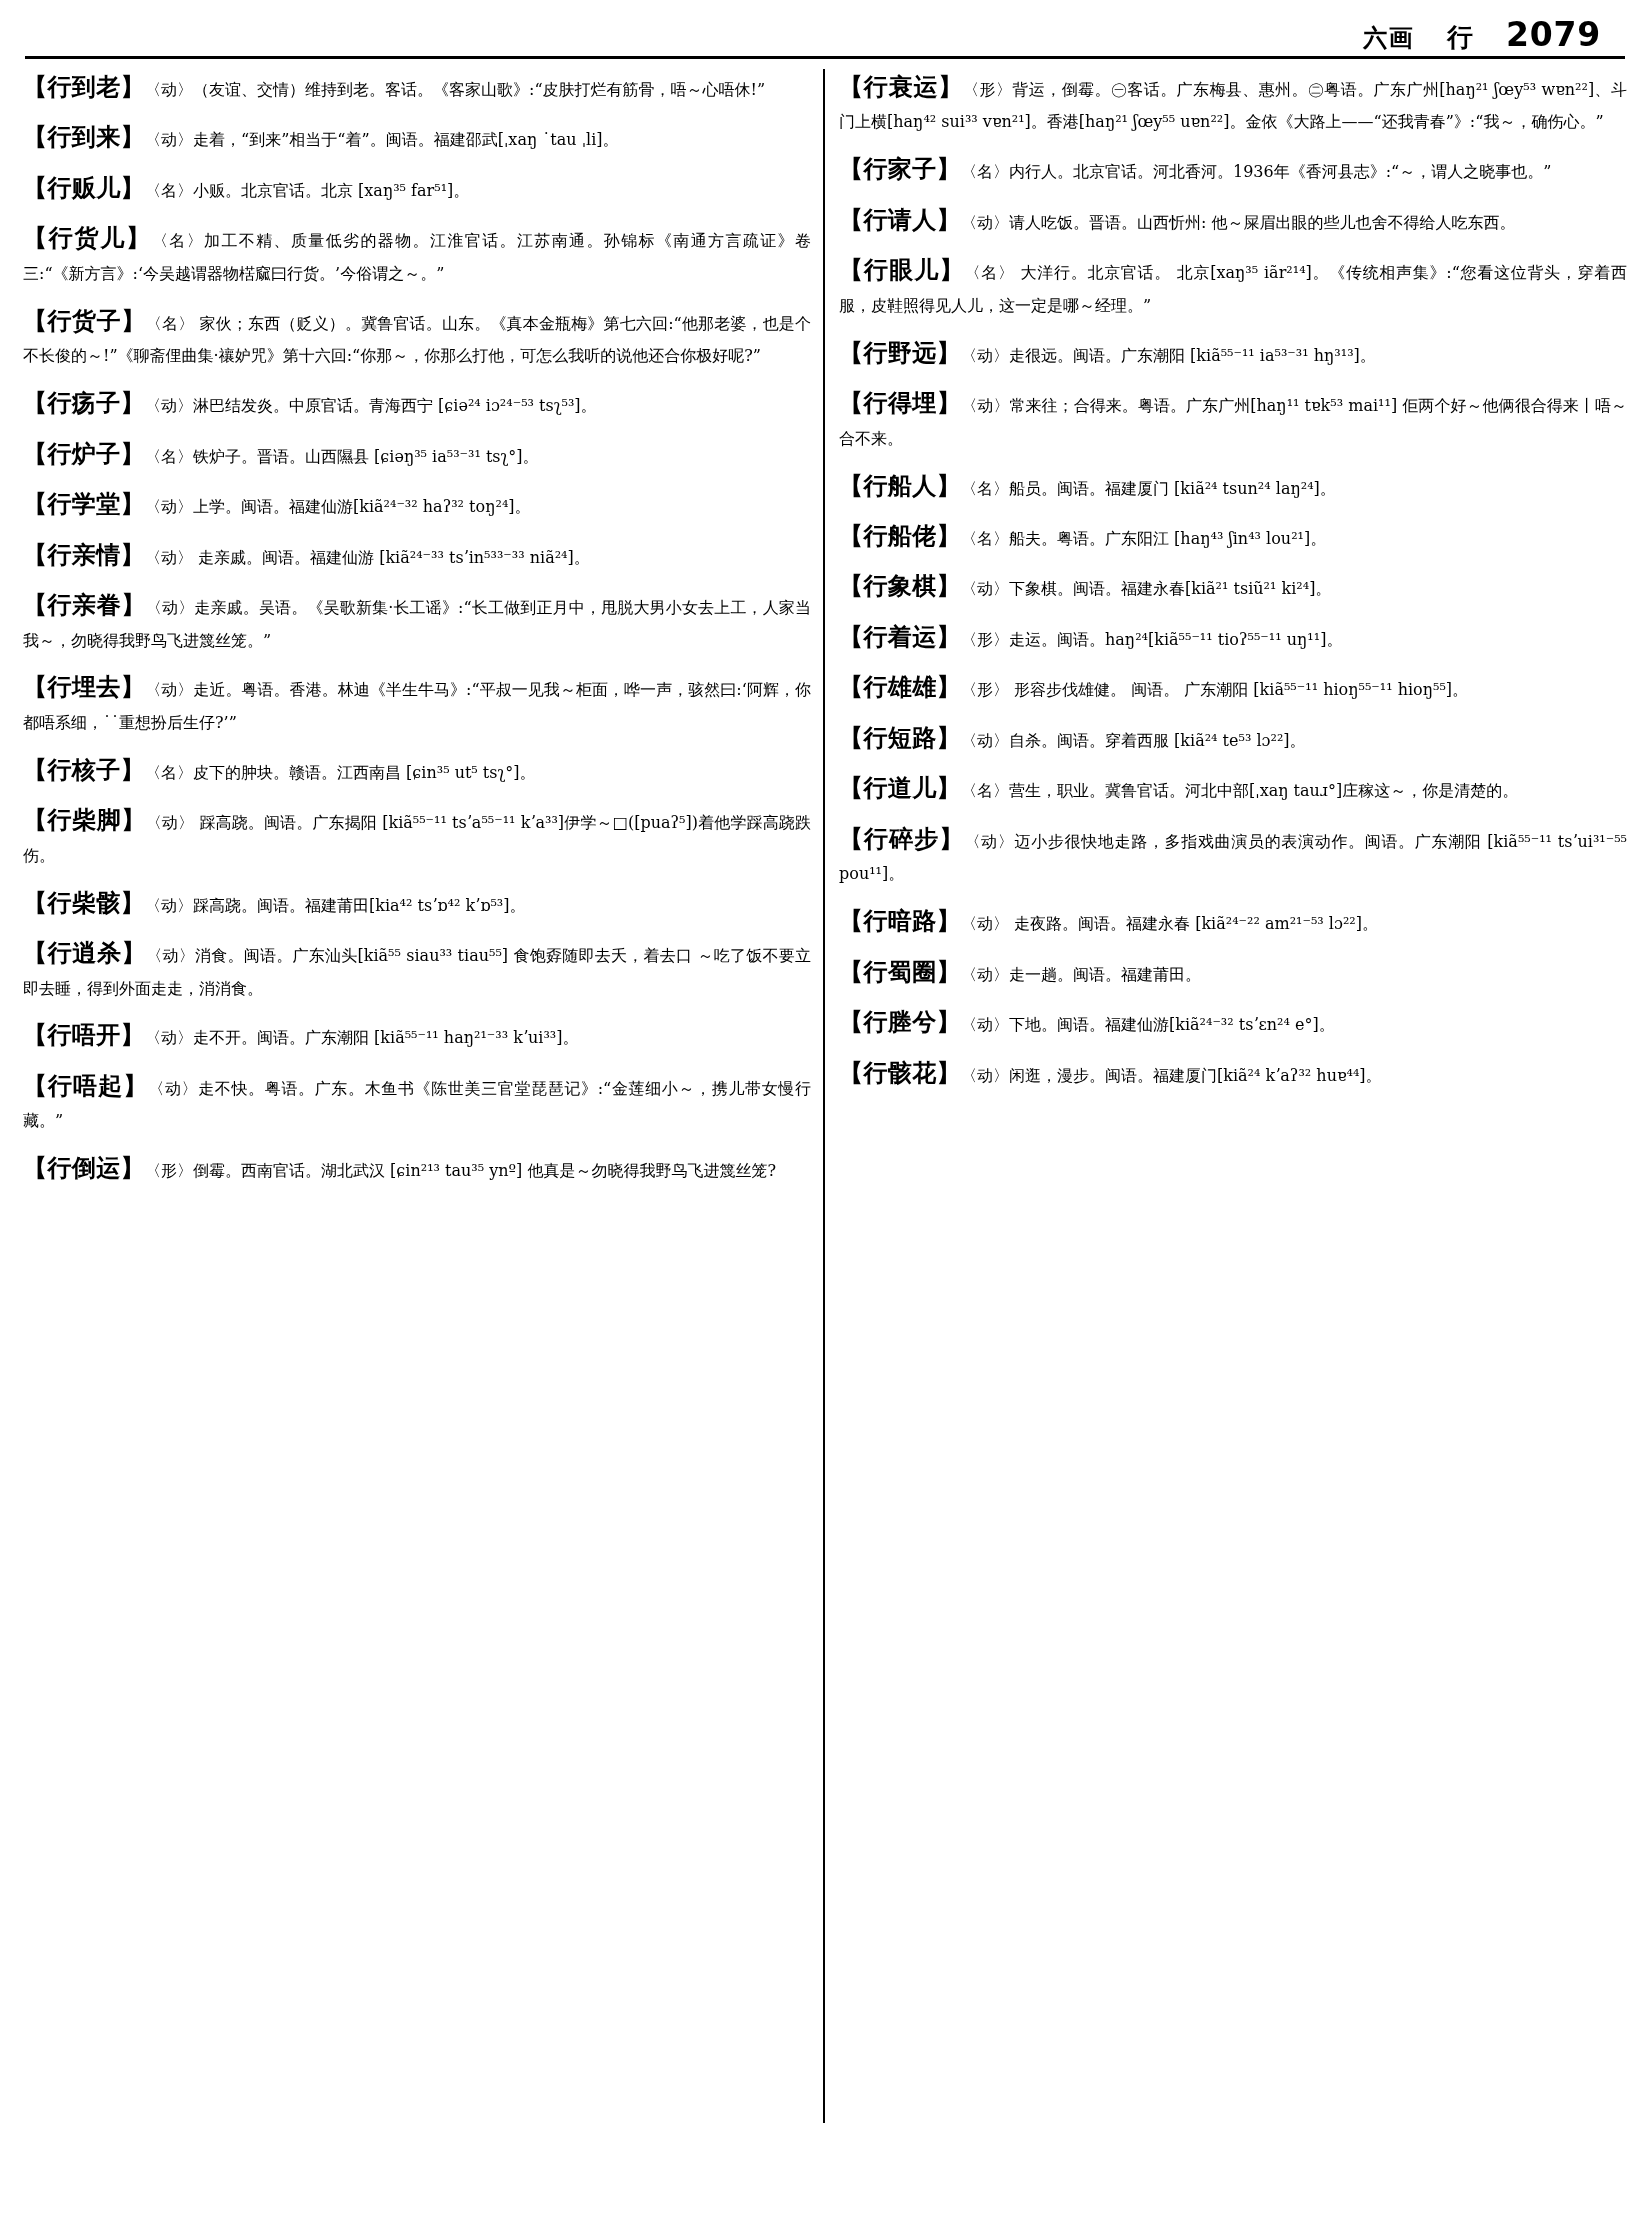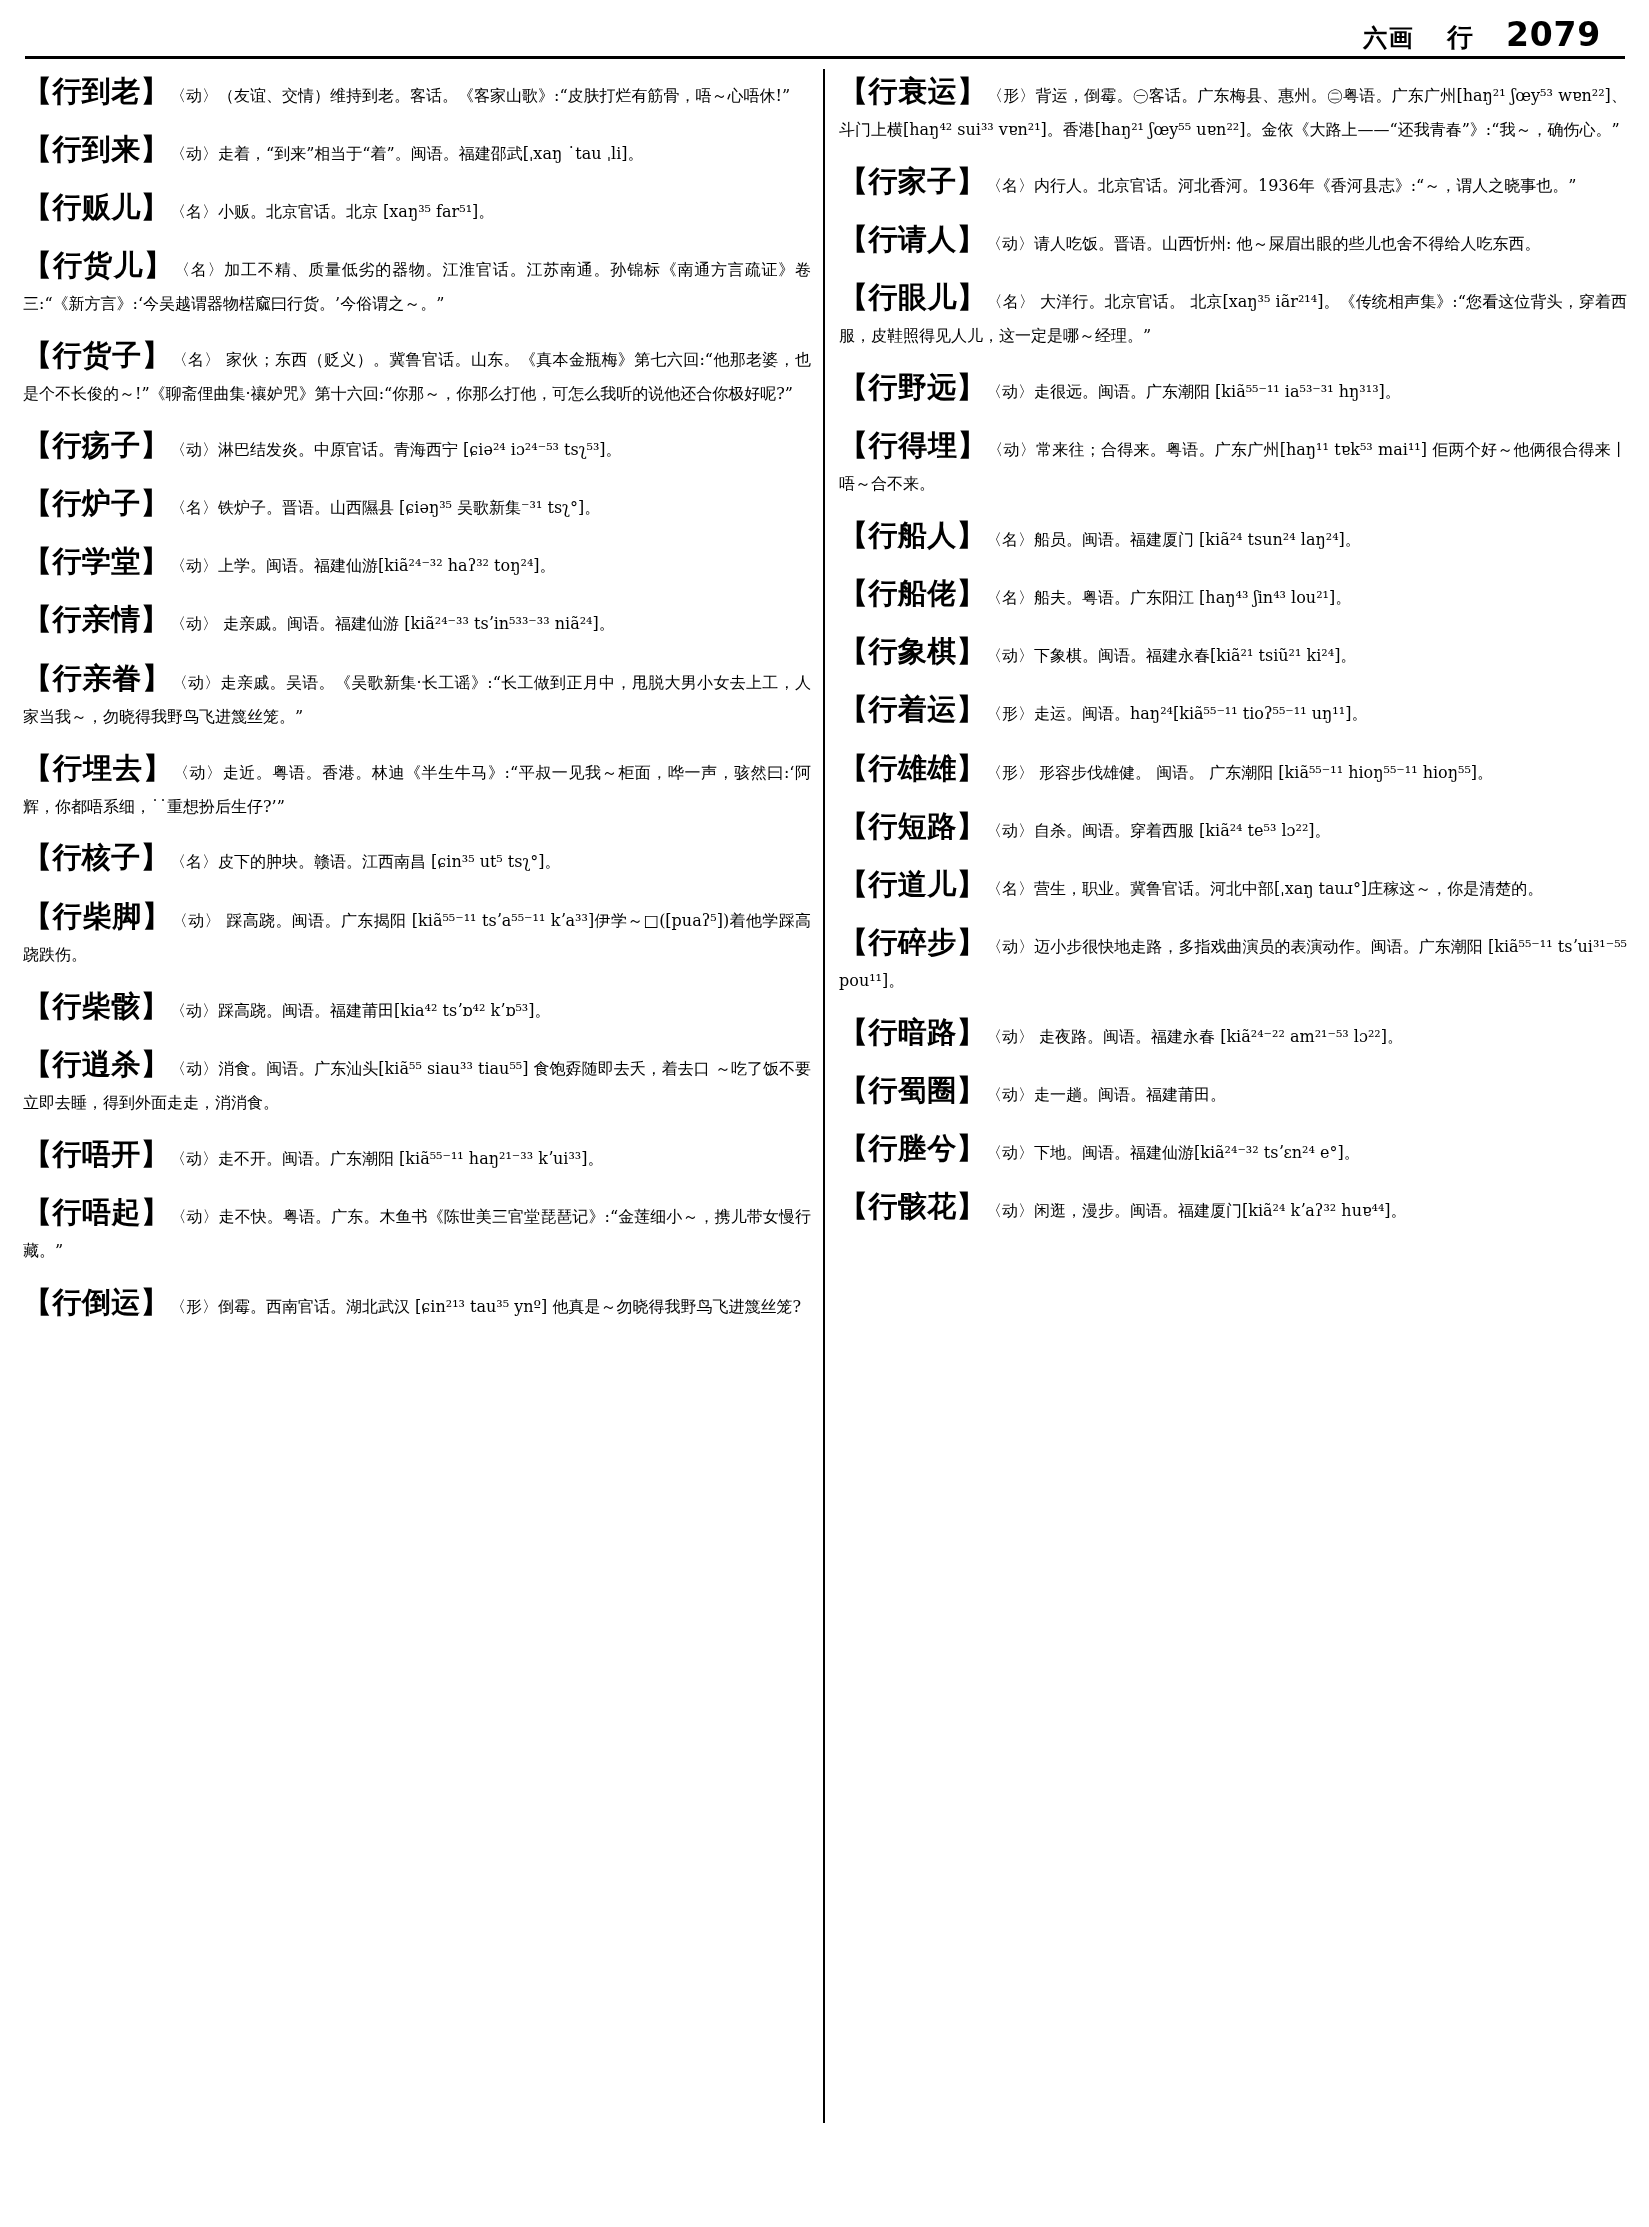--- a/index.html
+++ b/index.html
@@ -82,21 +82,21 @@
   }
   
   .entry {
     margin: 0 0 14px 0;
     font-size: 21px;
     line-height: 1.52;
     text-align: justify;
     padding-left: 0;
   }
   .headword {
-    font-size: 29px;
+    font-size: 24px;
     font-weight: bold;
     letter-spacing: 0.4px;
     font-family: "DejaVu Sans", sans-serif;
   }
   .gloss {
     font-size: 16px;
   }
   
   .noise {
     position: absolute;
@@ -120,21 +120,21 @@
 
   <div class="columns">
 
     <div class="col" id="col-left">
         <div class="entry"><span class="headword">【行到老】</span><span class="gloss">〈动〉（友谊、交情）维持到老。客话。《客家山歌》:“皮肤打烂有筋骨，唔～心唔休!”</span></div>
         <div class="entry"><span class="headword">【行到来】</span><span class="gloss">〈动〉走着，“到来”相当于“着”。闽语。福建邵武[ˌxaŋ ˙tau ˌli]。</span></div>
         <div class="entry"><span class="headword">【行贩儿】</span><span class="gloss">〈名〉小贩。北京官话。北京 [xaŋ³⁵ far⁵¹]。</span></div>
         <div class="entry"><span class="headword">【行货儿】</span><span class="gloss">〈名〉加工不精、质量低劣的器物。江淮官话。江苏南通。孙锦标《南通方言疏证》卷三:“《新方言》:‘今吴越谓器物楛窳曰行货。’今俗谓之～。”</span></div>
         <div class="entry"><span class="headword">【行货子】</span><span class="gloss">〈名〉 家伙；东西（贬义）。冀鲁官话。山东。《真本金瓶梅》第七六回:“他那老婆，也是个不长俊的～!”《聊斋俚曲集·禳妒咒》第十六回:“你那～，你那么打他，可怎么我听的说他还合你极好呢?”</span></div>
         <div class="entry"><span class="headword">【行疡子】</span><span class="gloss">〈动〉淋巴结发炎。中原官话。青海西宁 [ɕiə²⁴ iɔ²⁴⁻⁵³ tsʅ⁵³]。</span></div>
-        <div class="entry"><span class="headword">【行炉子】</span><span class="gloss">〈名〉铁炉子。晋语。山西隰县 [ɕiəŋ³⁵ 吴歌新集⁻³¹ tsʅ°]。</span></div>
+        <div class="entry"><span class="headword">【行炉子】</span><span class="gloss">〈名〉铁炉子。晋语。山西隰县 [ɕiəŋ³⁵ ia⁵³⁻³¹ tsʅ°]。</span></div>
         <div class="entry"><span class="headword">【行学堂】</span><span class="gloss">〈动〉上学。闽语。福建仙游[kiã²⁴⁻³² haʔ³² toŋ²⁴]。</span></div>
         <div class="entry"><span class="headword">【行亲情】</span><span class="gloss">〈动〉 走亲戚。闽语。福建仙游 [kiã²⁴⁻³³ tsʼin⁵³³⁻³³ niã²⁴]。</span></div>
         <div class="entry"><span class="headword">【行亲眷】</span><span class="gloss">〈动〉走亲戚。吴语。《吴歌新集·长工谣》:“长工做到正月中，甩脱大男小女去上工，人家当我～，勿晓得我野鸟飞进篾丝笼。”</span></div>
         <div class="entry"><span class="headword">【行埋去】</span><span class="gloss">〈动〉走近。粤语。香港。林迪《半生牛马》:“平叔一见我～柜面，哗一声，骇然曰:‘阿辉，你都唔系细，˙˙重想扮后生仔?’”</span></div>
         <div class="entry"><span class="headword">【行核子】</span><span class="gloss">〈名〉皮下的肿块。赣语。江西南昌 [ɕin³⁵ ut⁵ tsʅ°]。</span></div>
         <div class="entry"><span class="headword">【行柴脚】</span><span class="gloss">〈动〉 踩高跷。闽语。广东揭阳 [kiã⁵⁵⁻¹¹ tsʼa⁵⁵⁻¹¹ kʼa³³]伊学～□([puaʔ⁵])着他学踩高跷跌伤。</span></div>
         <div class="entry"><span class="headword">【行柴骸】</span><span class="gloss">〈动〉踩高跷。闽语。福建莆田[kia⁴² tsʼɒ⁴² kʼɒ⁵³]。</span></div>
         <div class="entry"><span class="headword">【行逍杀】</span><span class="gloss">〈动〉消食。闽语。广东汕头[kiã⁵⁵ siau³³ tiau⁵⁵] 食饱孬随即去夭，着去口 ～吃了饭不要立即去睡，得到外面走走，消消食。</span></div>
         <div class="entry"><span class="headword">【行唔开】</span><span class="gloss">〈动〉走不开。闽语。广东潮阳 [kiã⁵⁵⁻¹¹ haŋ²¹⁻³³ kʼui³³]。</span></div>
         <div class="entry"><span class="headword">【行唔起】</span><span class="gloss">〈动〉走不快。粤语。广东。木鱼书《陈世美三官堂琵琶记》:“金莲细小～，携儿带女慢行藏。”</span></div>

